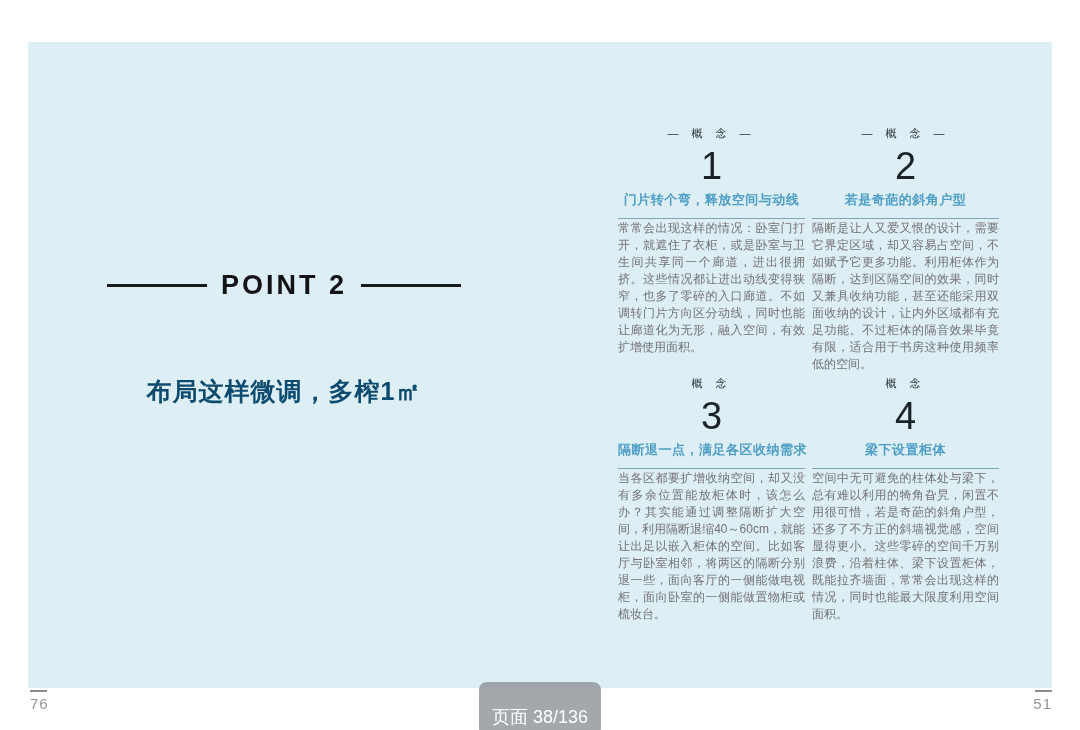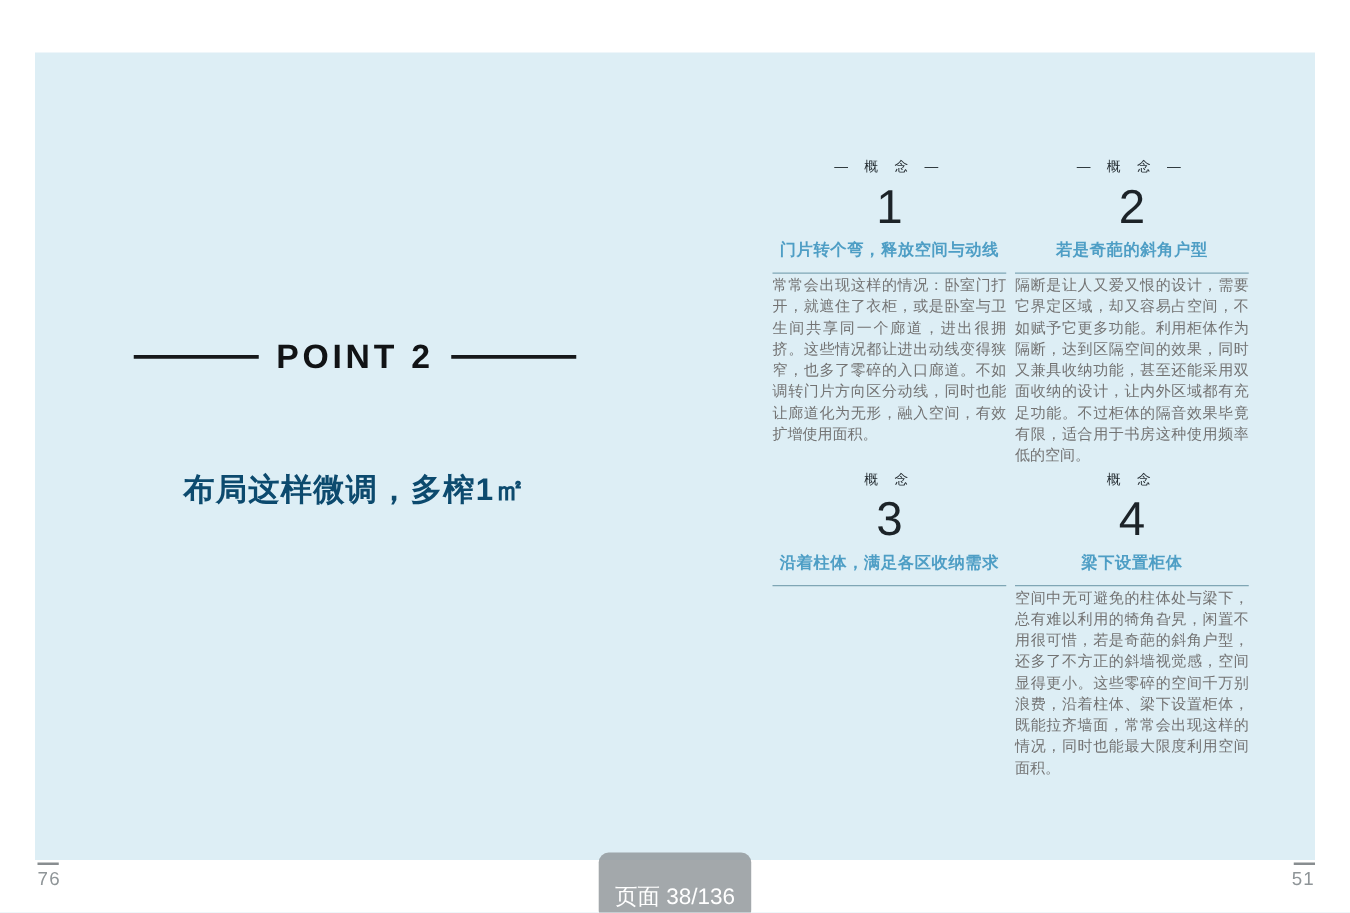--- a/index.html
+++ b/index.html
@@ -163,22 +163,23 @@
     <div class="concept-label">— 概 念 —</div>
     <div class="concept-number">2</div>
     <div class="concept-heading">若是奇葩的斜角户型</div>
     <div class="concept-rule"></div>
     <div class="concept-body">隔断是让人又爱又恨的设计，需要它界定区域，却又容易占空间，不如赋予它更多功能。利用柜体作为隔断，达到区隔空间的效果，同时又兼具收纳功能，甚至还能采用双面收纳的设计，让内外区域都有充足功能。不过柜体的隔音效果毕竟有限，适合用于书房这种使用频率低的空间。</div>
   </div>
 
   <div class="concept c3">
     <div class="concept-label">概 念</div>
     <div class="concept-number">3</div>
-    <div class="concept-heading">沿着柱体，满足各区收纳需求</div>
+    <div class="concept-heading">隔断退一点，满足各区收纳需求</div>
     <div class="concept-rule"></div>
+    <div class="concept-body">当各区都要扩增收纳空间，却又没有多余位置能放柜体时，该怎么办？其实能通过调整隔断扩大空间，利用隔断退缩40～60cm，就能让出足以嵌入柜体的空间。比如客厅与卧室相邻，将两区的隔断分别退一些，面向客厅的一侧能做电视柜，面向卧室的一侧能做置物柜或梳妆台。</div>
   </div>
 
   <div class="concept c4">
     <div class="concept-label">概 念</div>
     <div class="concept-number">4</div>
     <div class="concept-heading">梁下设置柜体</div>
     <div class="concept-rule"></div>
     <div class="concept-body">空间中无可避免的柱体处与梁下，总有难以利用的犄角旮旯，闲置不用很可惜，若是奇葩的斜角户型，还多了不方正的斜墙视觉感，空间显得更小。这些零碎的空间千万别浪费，沿着柱体、梁下设置柜体，既能拉齐墙面，常常会出现这样的情况，同时也能最大限度利用空间面积。</div>
   </div>
 

